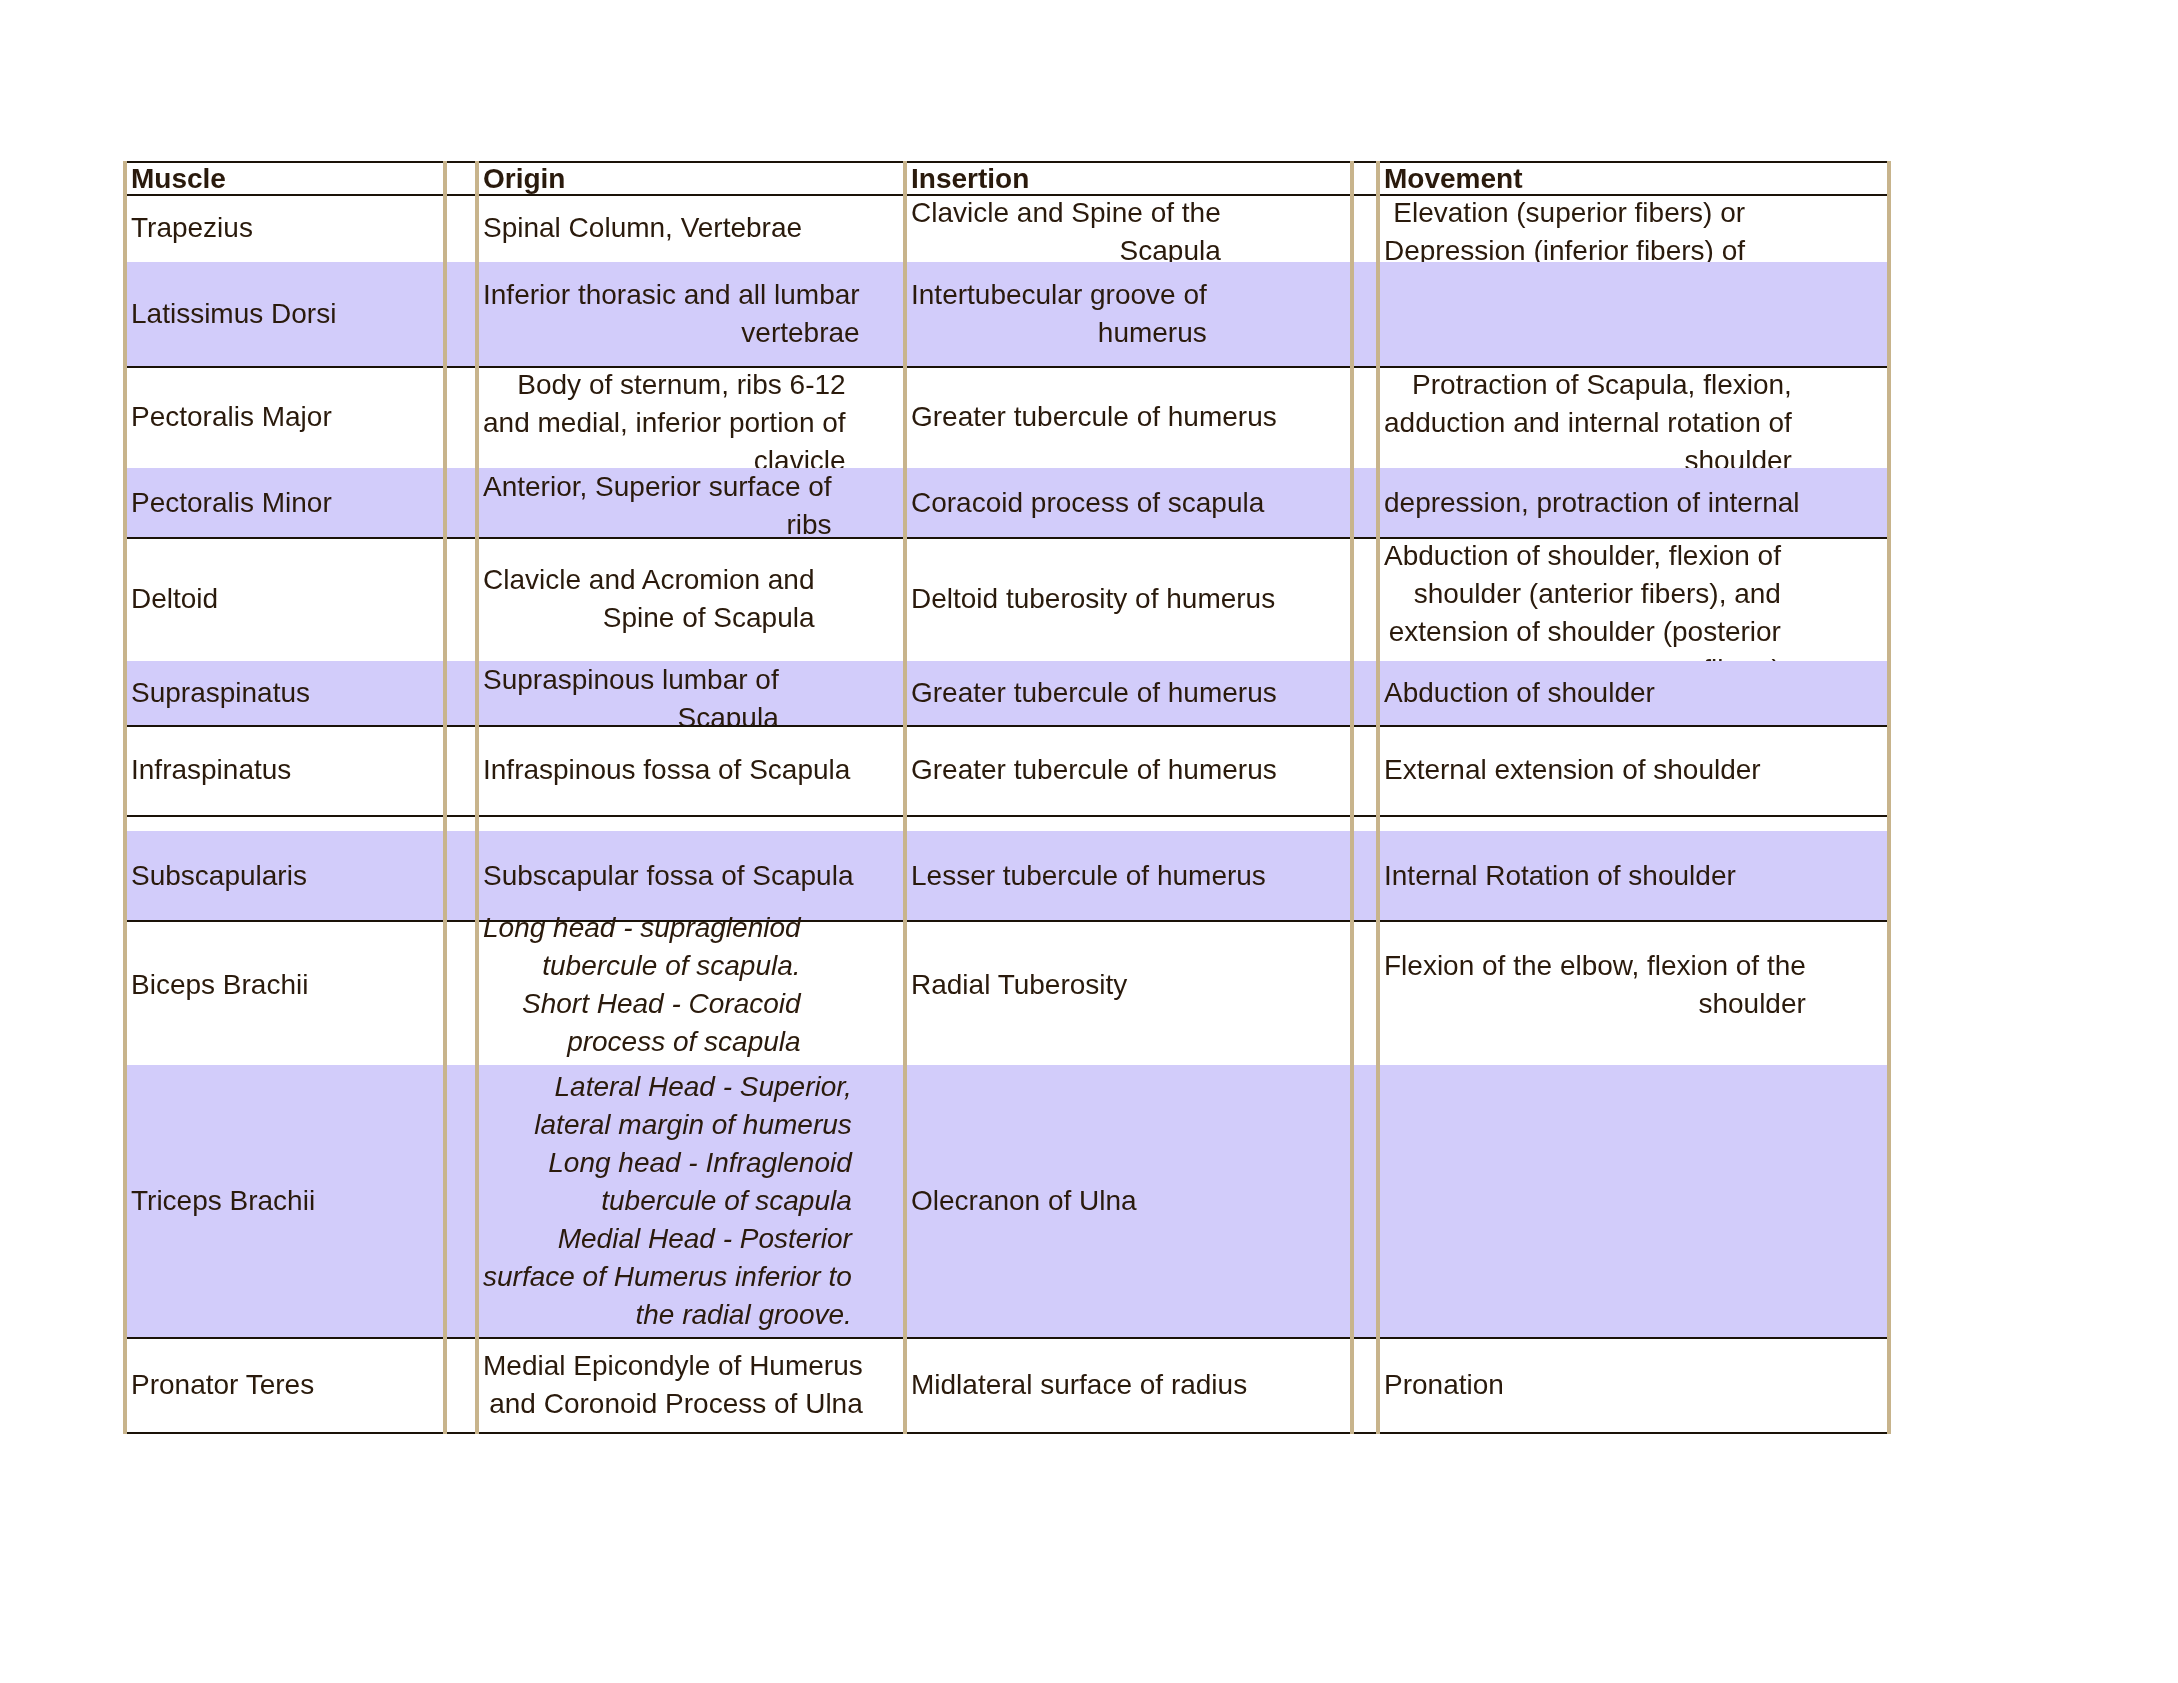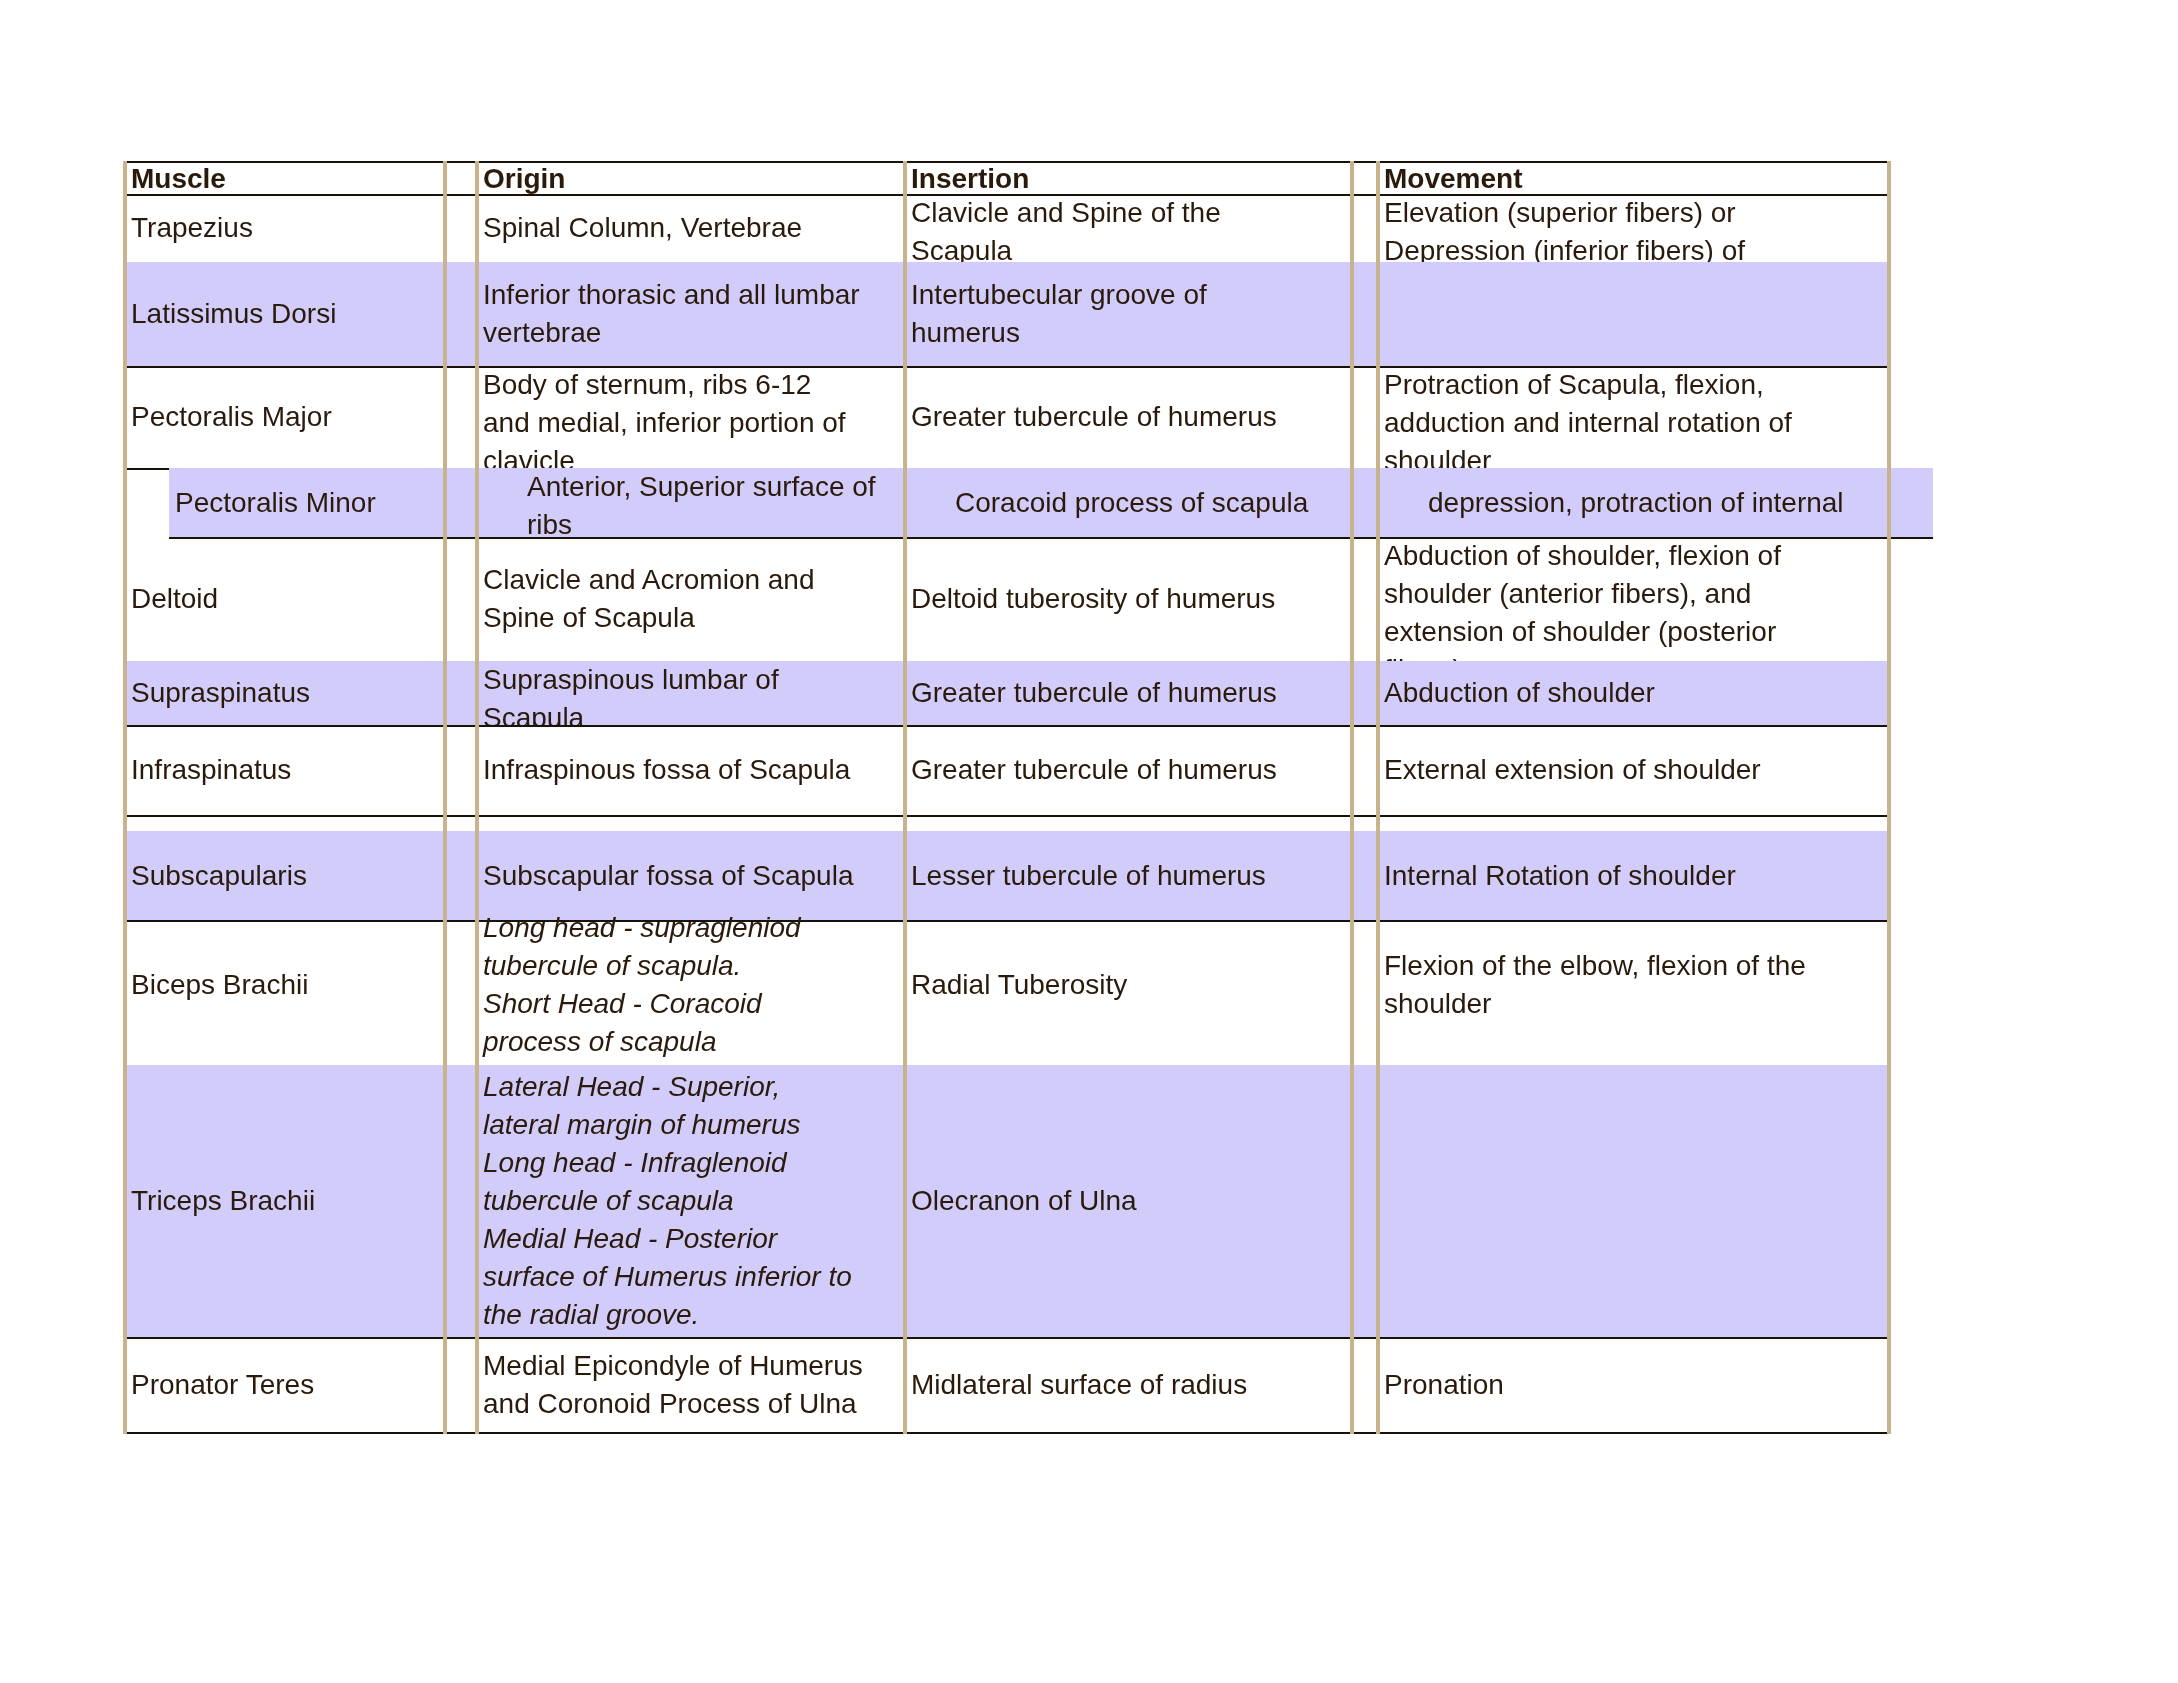--- a/index.html
+++ b/index.html
@@ -3,21 +3,21 @@
 <meta charset="utf-8">
 <style>
   html, body { margin:0; padding:0; background:#ffffff; }
   body { width:2178px; height:1683px; position:relative; overflow:hidden;
          font-family:"Liberation Sans", "DejaVu Sans", sans-serif; color:#2a1a0c; }
   .table { position:absolute; left:125px; top:161px; width:1764px; }
   .row { position:absolute; left:0; width:1764px; border-bottom:2px solid #1a1208; box-sizing:border-box; }
   .row.header { border-top:2px solid #1a1208; }
   .row.shade { background:#d2ccfa; }
   .cell { position:absolute; top:0; bottom:0; box-sizing:border-box; overflow:hidden;
-          font-size:28px; line-height:38px; padding:0 6px; display:flex; align-items:center; }
+          font-size:28px; line-height:38px; padding:0 6px; display:flex; align-items:center;text-align:right; }
   .cell.top { align-items:flex-start; }
   .cell .txt { white-space:pre-line; }
   .header .cell { font-weight:bold; font-size:28px; align-items:flex-end; line-height:30px; padding-bottom:0; }
   .italic { font-style:italic; }
   .vline { position:absolute; top:0; width:4px; background:#c8b48c; }
   .c-muscle { left:0; width:320px; }
   .c-origin { left:352px; width:428px; }
   .c-insertion { left:780px; width:447px; }
   .c-movement { left:1253px; width:511px; }
 </style>
@@ -84,21 +84,21 @@
     <div class="cell c-insertion">
         <span class="txt">Greater tubercule of humerus</span>
       </div>
     <div class="cell c-movement top">
         <span class="txt">Protraction of Scapula, flexion,
 adduction and internal rotation of
 shoulder</span>
       </div>
   </div>
 
-  <div class="row shade" style="top:307px;height:71px;margin-left:44px;">
+  <div class="row shade" style="top:307px;height:71px;">
     <div class="cell c-muscle">
         <span class="txt">Pectoralis Minor</span>
       </div>
     <div class="cell c-origin top">
         <span class="txt">Anterior, Superior surface of
 ribs</span>
       </div>
     <div class="cell c-insertion">
         <span class="txt">Coracoid process of scapula</span>
       </div>

